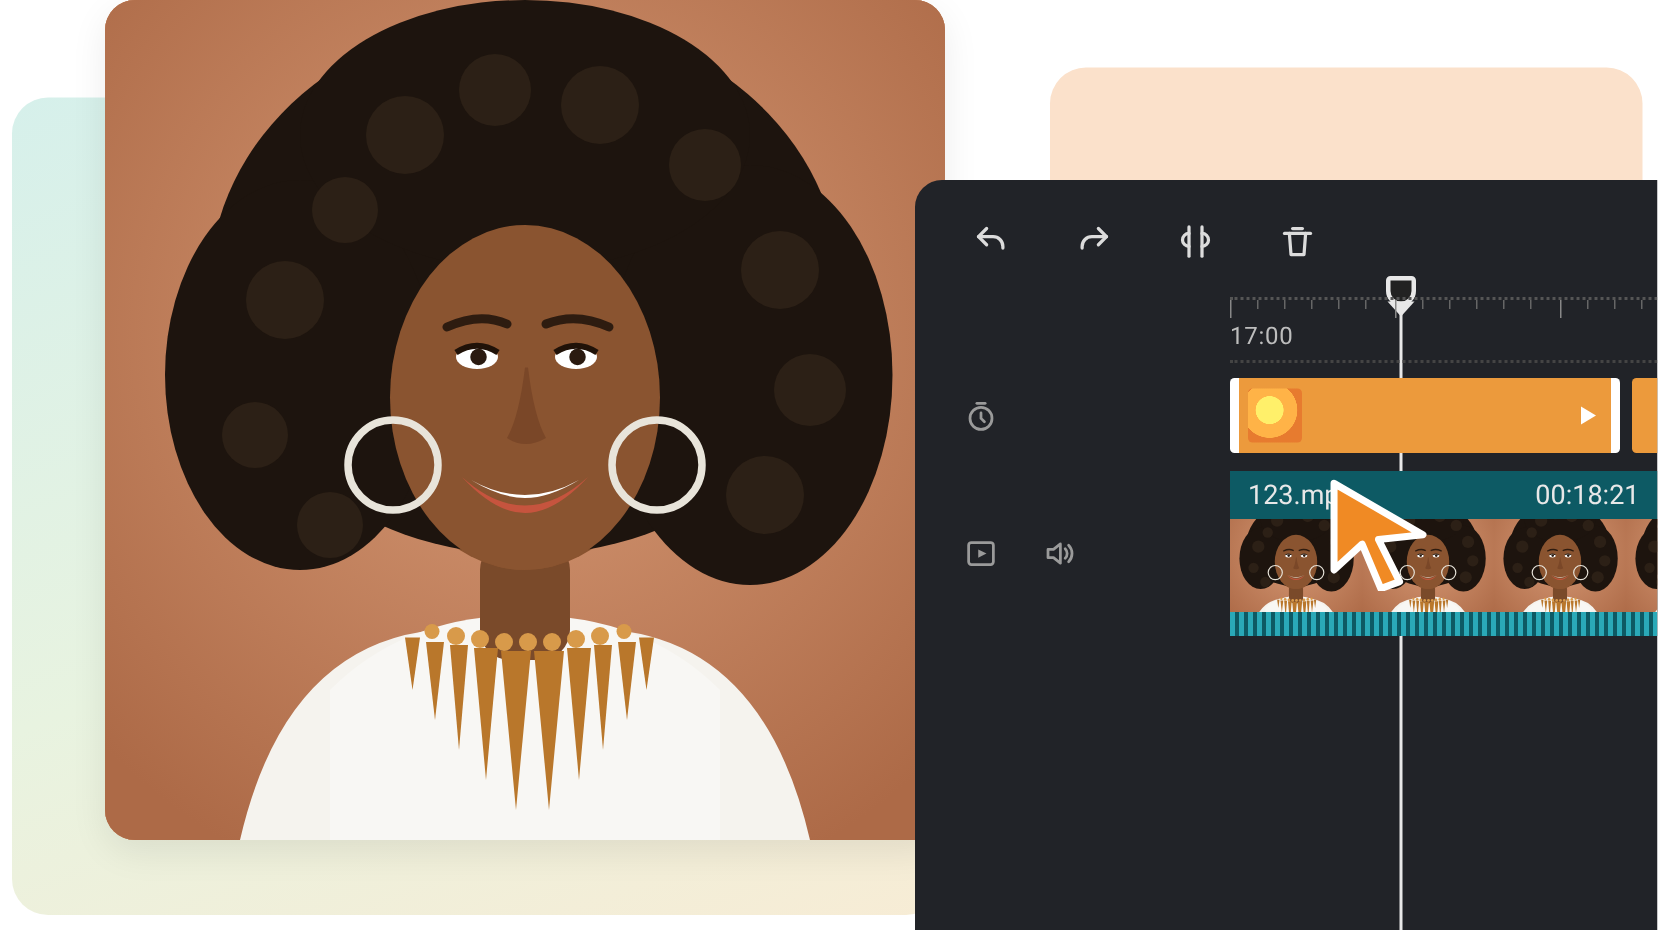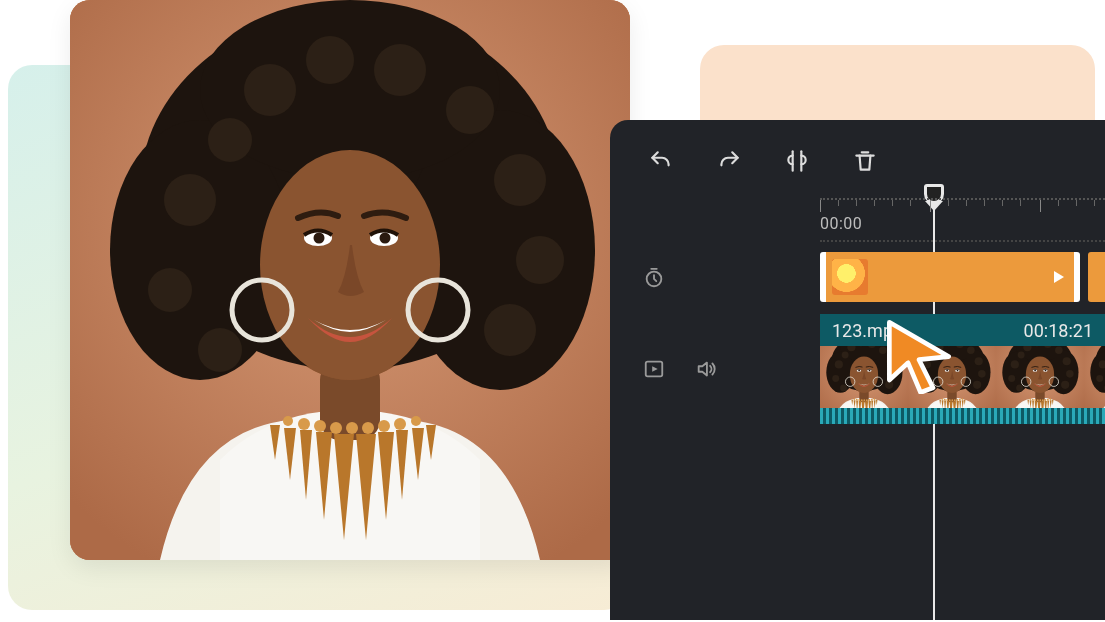--- a/index.html
+++ b/index.html
@@ -328,21 +328,21 @@
         </svg>
     </span>
   </div>
 
   <div class="playhead" style="top:82px; left:323px;">
     <div class="playhead-cap"></div>
   </div>
 
   <div class="ruler-row">
     <span class="tick-major" style="left:0"></span>
-    <span class="time-label" style="left:0">00:00</span>
+    <span class="time-label" style="left:0">17:00</span>
     <span class="tick-minor" style="left:18px"></span>
     <span class="tick-minor" style="left:36px"></span>
     <span class="tick-minor" style="left:54px"></span>
     <span class="tick-minor" style="left:72px"></span>
     <span class="tick-minor" style="left:90px"></span>
     <span class="tick-major" style="left:110px"></span>
     <span class="tick-minor" style="left:128px"></span>
     <span class="tick-minor" style="left:146px"></span>
     <span class="tick-minor" style="left:164px"></span>
     <span class="tick-minor" style="left:182px"></span>

